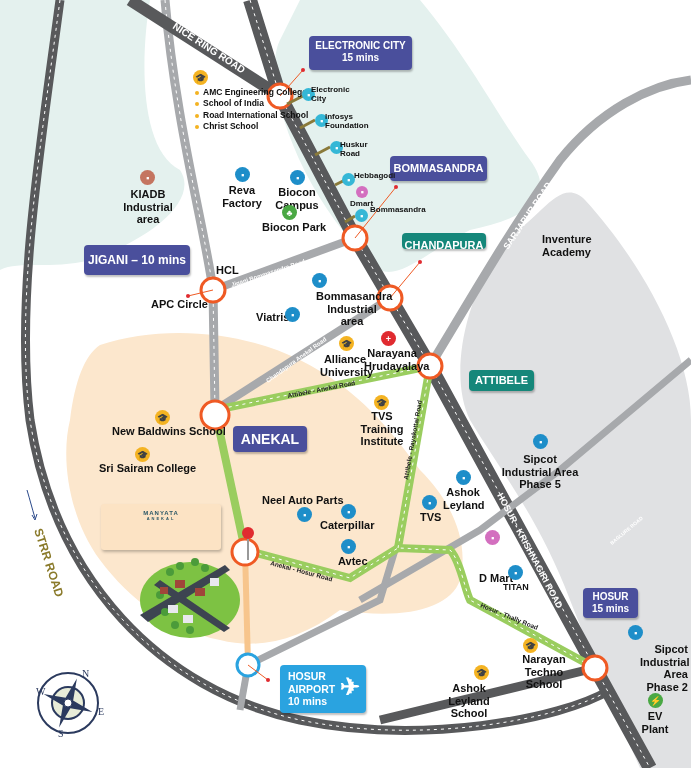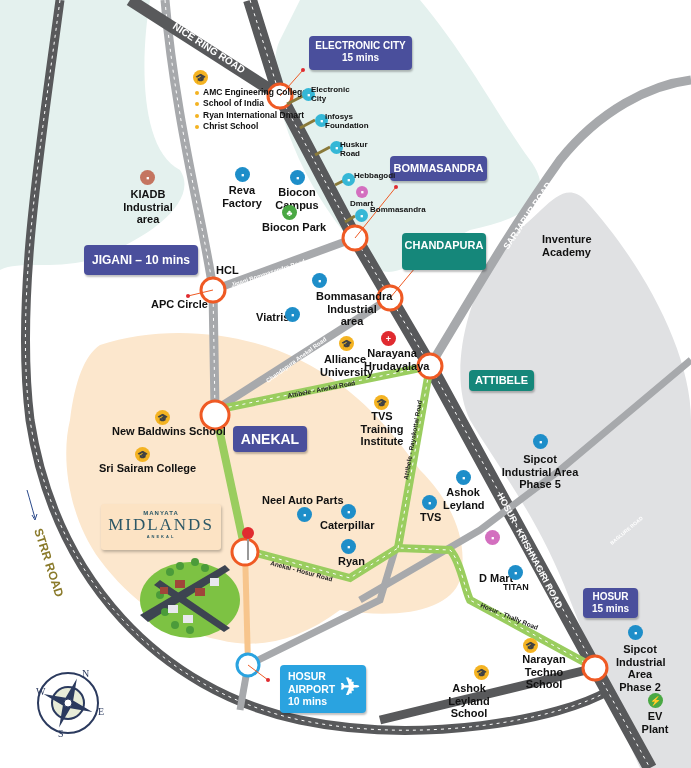--- a/index.html
+++ b/index.html
@@ -163,24 +163,24 @@
   </g>
 </svg>
 
 <div class="badge b-indigo" style="left:309px;top:36px;width:103px;height:34px;font-size:10px;padding-top:4px;box-sizing:border-box;">
   <div>ELECTRONIC CITY</div>
   <div>15 mins</div>
 </div>
 <div class="badge b-indigo" style="left:390px;top:156px;width:97px;height:25px;font-size:11px;line-height:25px;">
   <span>BOMMASANDRA</span>
 </div>
-<div class="badge b-teal" style="left:402px;top:233px;width:84px;height:37px;font-size:11px;line-height:24px;">
+<div class="badge b-teal" style="left:402px;top:233px;width:84px;height:16px;font-size:11px;line-height:24px;">
   <span>CHANDAPURA</span>
 </div>
-<div class="badge b-indigo" style="left:84px;top:245px;width:114px;height:30px;font-size:12px;line-height:30px;">
+<div class="badge b-indigo" style="left:84px;top:245px;width:106px;height:30px;font-size:12px;line-height:30px;">
   <span>JIGANI – 10 mins</span>
 </div>
 <div class="badge b-teal" style="left:469px;top:370px;width:65px;height:21px;font-size:11px;line-height:21px;">
   <span>ATTIBELE</span>
 </div>
 <div class="badge b-indigo" style="left:233px;top:426px;width:74px;height:26px;font-size:14px;line-height:26px;">
   <span>ANEKAL</span>
 </div>
 <div class="badge b-indigo" style="left:583px;top:588px;width:55px;height:30px;font-size:10px;padding-top:3px;box-sizing:border-box;">
   <div>HOSUR</div>
@@ -190,21 +190,21 @@
   <div>HOSUR</div>
   <div>AIRPORT</div>
   <div>10 mins</div>
   <span style="position:absolute;right:6px;top:10px;font-size:24px;line-height:24px;">✈</span>
 </div>
 
 <div class="ic ic-yellow" style="left:193px;top:70px;">🎓</div>
 <div class="school-list">
   <div>AMC Engineering College</div>
   <div>School of India</div>
-  <div>Ryan International Dmart</div>
+  <div>Road International School</div>
   <div>Christ School</div>
 </div>
 
 <div class="ic ic-metro" style="left:302px;top:88px;">▪</div>
 <div class="lbl xs" style="left:311px;top:85px;width:34px;white-space:normal;">Electronic City</div>
 <div class="ic ic-metro" style="left:315px;top:114px;">▪</div>
 <div class="lbl xs" style="left:325px;top:112px;width:40px;white-space:normal;">Infosys Foundation</div>
 <div class="ic ic-metro" style="left:330px;top:141px;">▪</div>
 <div class="lbl xs" style="left:340px;top:140px;width:30px;white-space:normal;">Huskur Road</div>
 <div class="ic ic-metro" style="left:342px;top:173px;">▪</div>
@@ -248,39 +248,38 @@
 <div class="lbl sm" style="left:99px;top:462px;">Sri Sairam College</div>
 
 <div class="ic ic-blue" style="left:533px;top:434px;">▪</div>
 <div class="lbl sm" style="left:500px;top:453px;width:80px;white-space:normal;">Sipcot Industrial Area Phase 5</div>
 
 <div class="lbl sm" style="left:262px;top:494px;">Neel Auto Parts</div>
 <div class="ic ic-blue" style="left:297px;top:507px;">▪</div>
 <div class="ic ic-blue" style="left:341px;top:504px;">▪</div>
 <div class="lbl sm" style="left:320px;top:519px;">Caterpillar</div>
 <div class="ic ic-blue" style="left:341px;top:539px;">▪</div>
-<div class="lbl sm" style="left:338px;top:555px;">Ryan</div>
+<div class="lbl sm" style="left:338px;top:555px;">Avtec</div>
 
 <div class="ic ic-blue" style="left:422px;top:495px;">▪</div>
 <div class="lbl sm" style="left:420px;top:511px;">TVS</div>
 <div class="ic ic-blue" style="left:456px;top:470px;">▪</div>
 <div class="lbl sm" style="left:443px;top:486px;width:40px;white-space:normal;">Ashok Leyland</div>
 
 <div class="ic ic-pink" style="left:485px;top:530px;">▪</div>
 <div class="lbl sm" style="left:479px;top:572px;">D Mart</div>
 <div class="ic ic-blue" style="left:508px;top:565px;">▪</div>
 <div class="lbl xs" style="left:503px;top:582px;font-size:9px;">TITAN</div>
 
 <div class="ic ic-yellow" style="left:523px;top:638px;">🎓</div>
 <div class="lbl sm" style="left:512px;top:653px;width:64px;white-space:normal;">Narayan Techno School</div>
 <div class="ic ic-yellow" style="left:474px;top:665px;">🎓</div>
 <div class="lbl sm" style="left:434px;top:682px;width:70px;white-space:normal;">Ashok Leyland School</div>
 
 <div class="ic ic-blue" style="left:628px;top:625px;">▪</div>
-<div class="lbl sm" style="left:616px;top:643px;width:48px;white-space:normal;">Sipcot Industrial Area Phase 2</div>
+<div class="lbl sm" style="left:640px;top:643px;width:48px;white-space:normal;text-align:right;">Sipcot Industrial Area Phase 2</div>
 <div class="ic ic-green" style="left:648px;top:693px;">⚡</div>
 <div class="lbl sm" style="left:640px;top:710px;width:30px;white-space:normal;">EV Plant</div>
 
 <div class="brand">
   <div class="t1">MANYATA</div>
-  <div class="t2">MIDLANDS</div>
   <div class="t3">ANEKAL</div>
 </div>
 
 </body></html>

